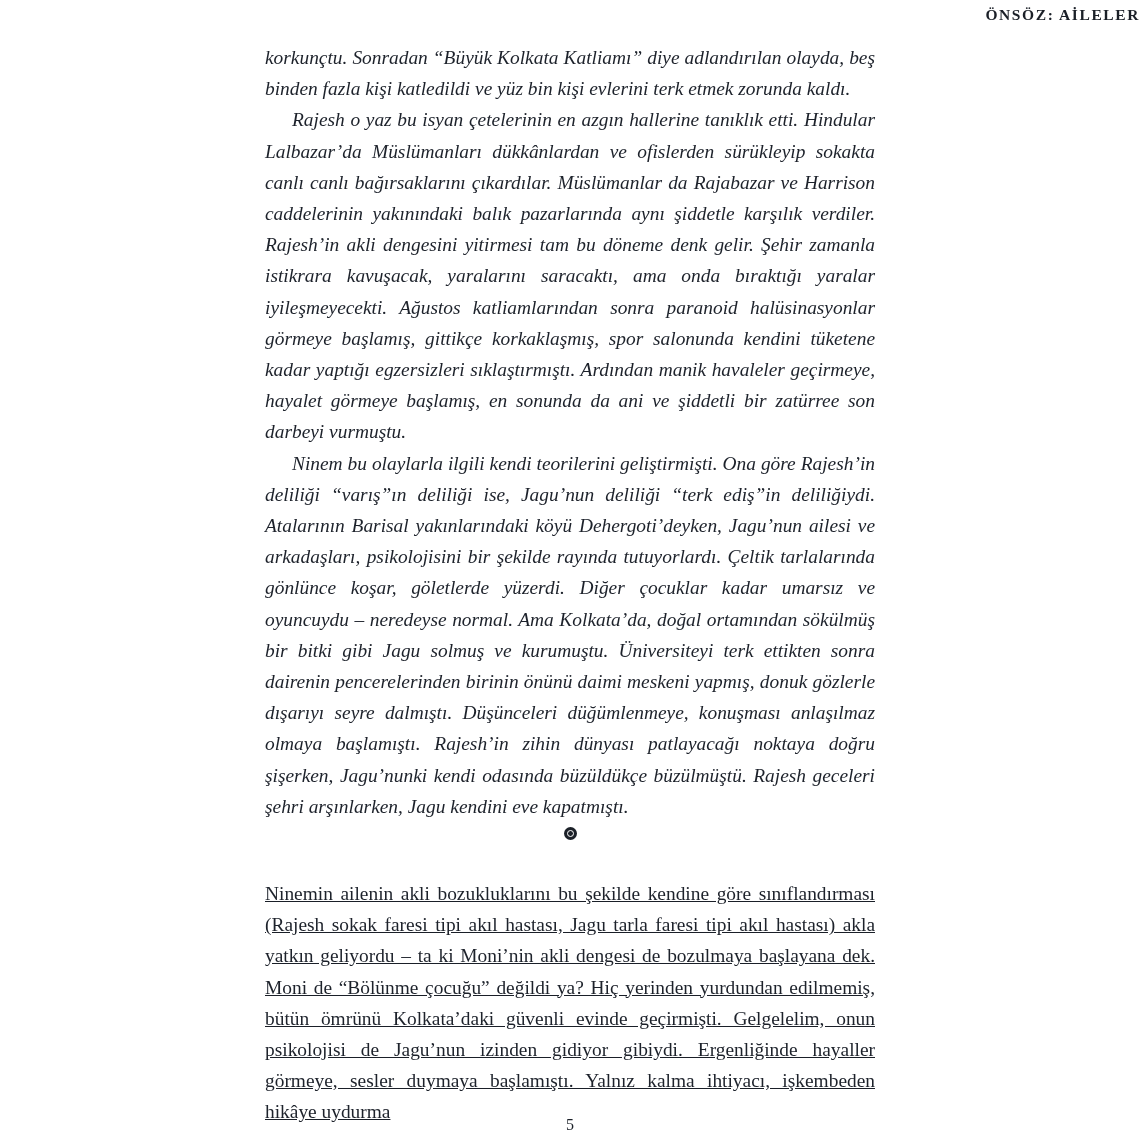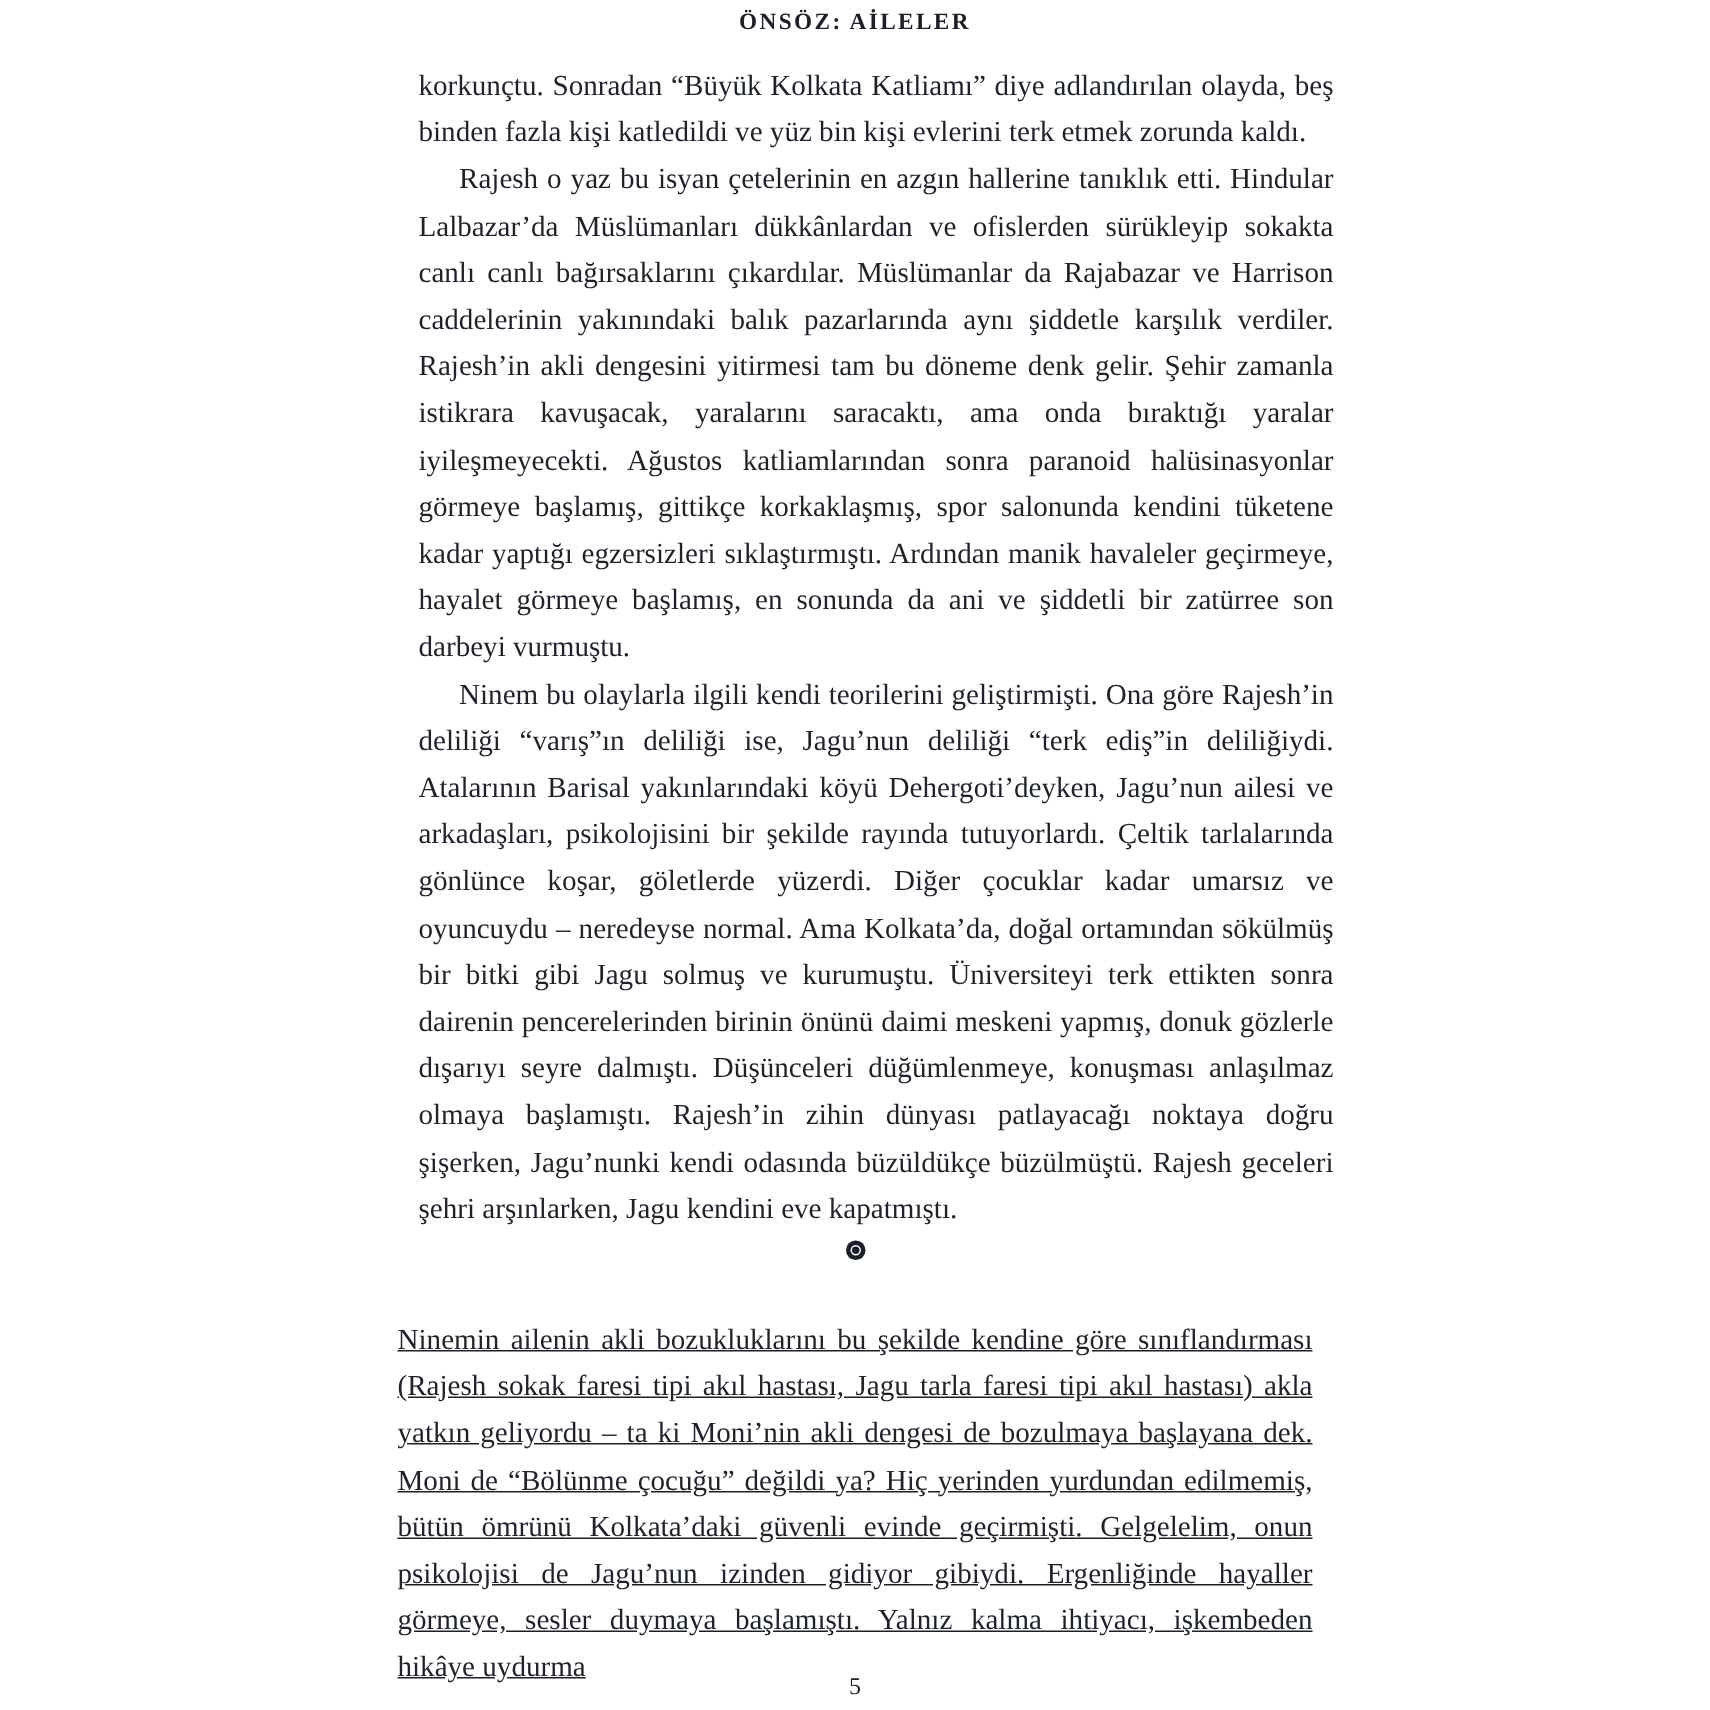--- a/index.html
+++ b/index.html
@@ -19,32 +19,33 @@
     width: 1140px;
     height: 1140px;
     box-sizing: border-box;
     position: relative;
   }
   .running-head {
     position: absolute;
     top: 6px;
     left: 0;
     width: 1140px;
-    text-align: center;
+    text-align: right;
     font-family: "Liberation Serif", serif;
     font-size: 15.5px;
     letter-spacing: 1.6px;
     color: #1b2028;
     font-weight: 600;
   }
   .text-block {
     position: absolute;
-    left: 279px;
+    left: 265px;
     top: 42px;
     width: 610px;
+    font-style: italic;
   }
   .para {
     margin: 0;
     font-size: 19.4px;
     line-height: 31.2px;
     text-align: justify;
     text-justify: inter-word;
     color: #1d222b;
     hyphens: manual;
   }

